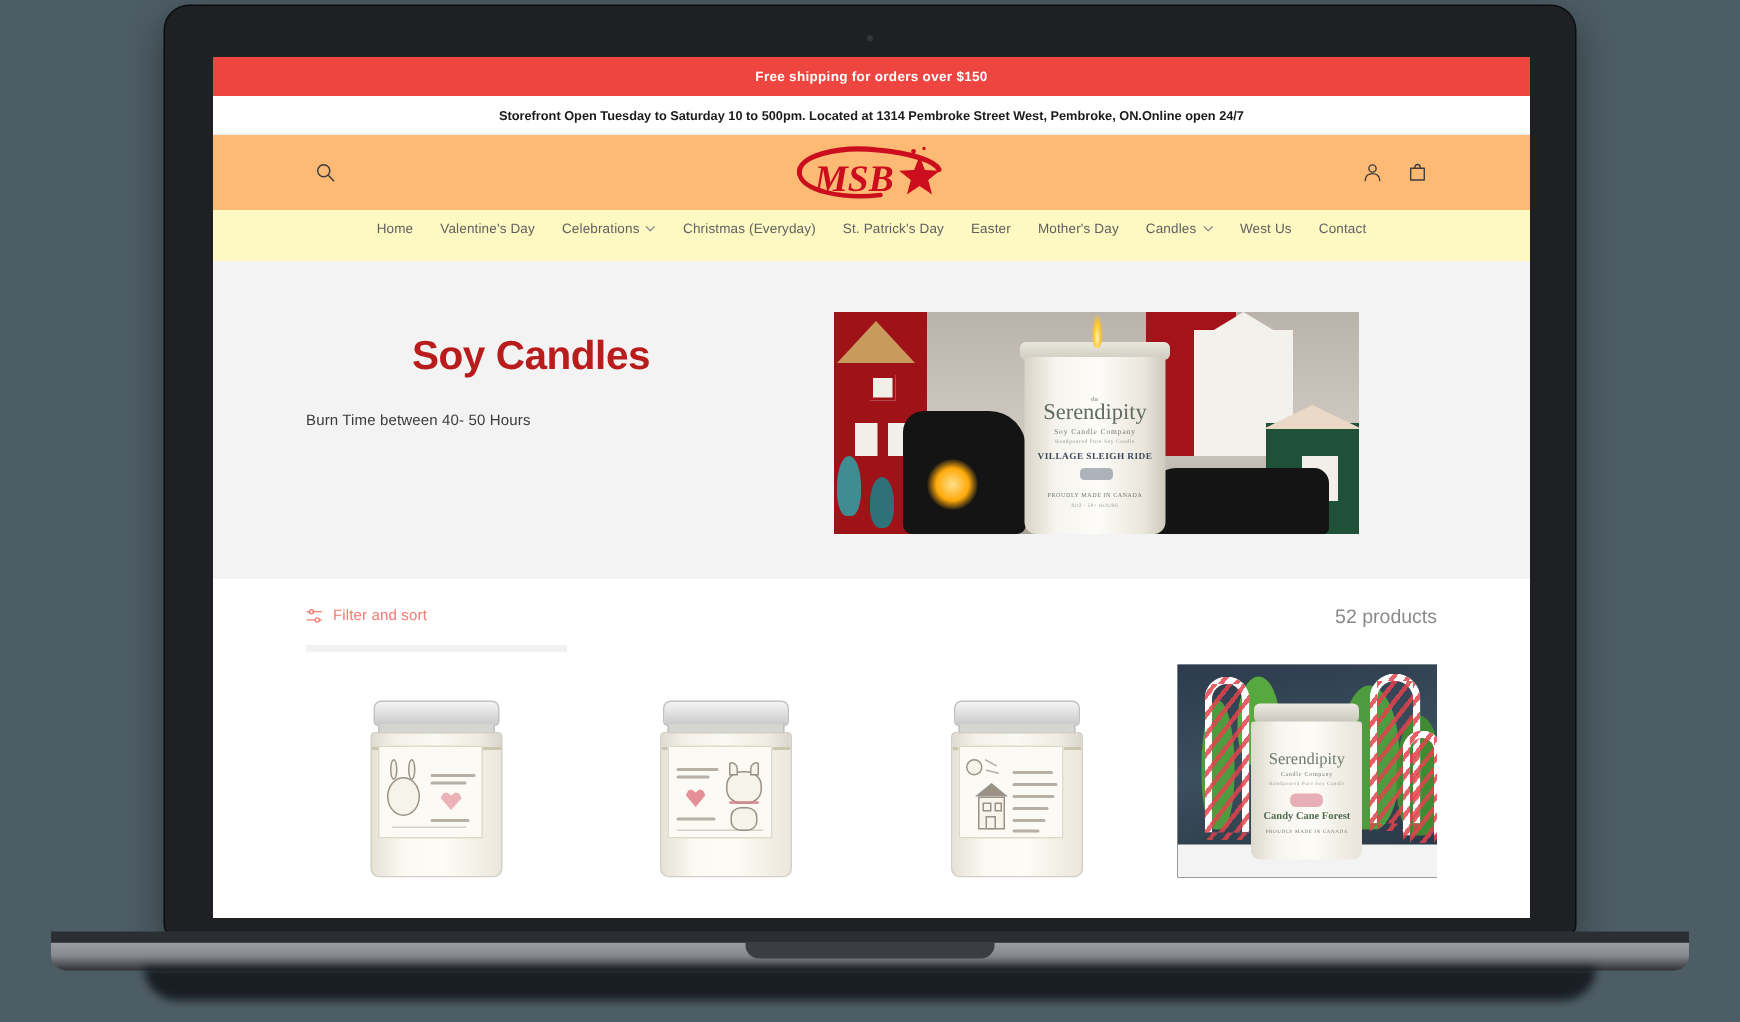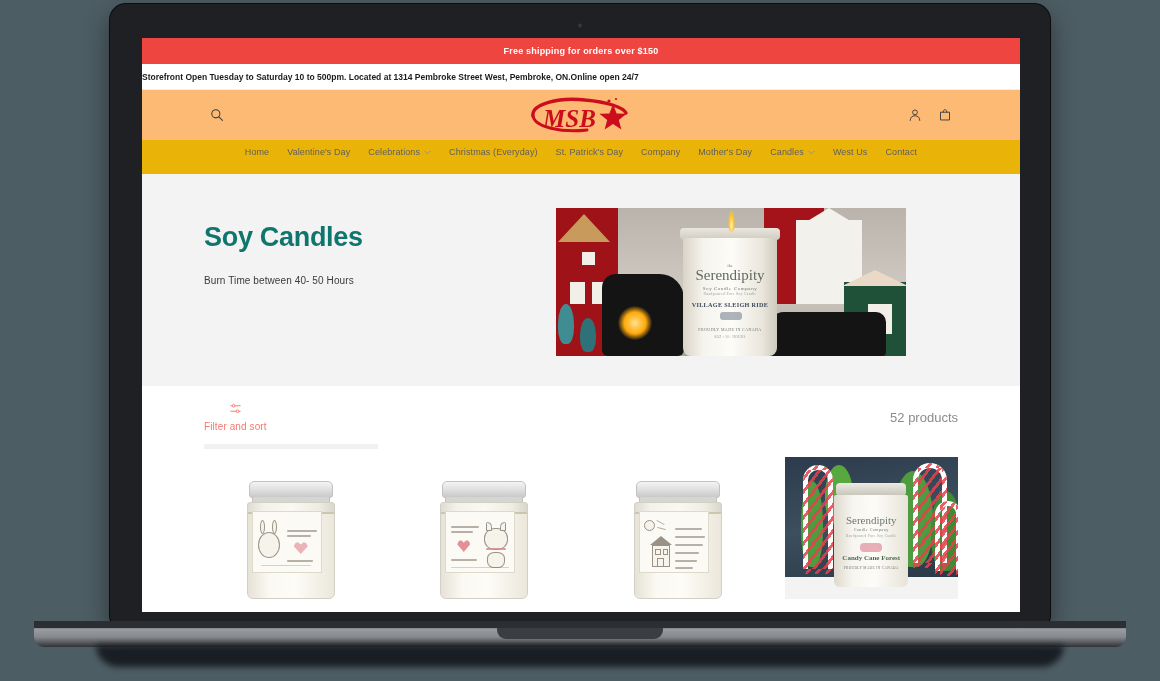--- a/index.html
+++ b/index.html
@@ -88,21 +88,21 @@
     font-weight: bold;
     letter-spacing: .2px;
   }
 
   #info-bar {
     height: 26px;
     background: #ffffff;
     color: #1c1b1b;
     display: flex;
     align-items: center;
-    justify-content: flex-start;
+    justify-content: center;
     font-size: 8.5px;
     font-weight: bold;
     border-bottom: 1px solid #eeeeee;
   }
 
   #site-header {
     height: 50px;
     background: #fdba74;
     display: flex;
     align-items: center;
@@ -125,21 +125,21 @@
   }
 
   #header-actions {
     margin-left: auto;
     display: flex;
     align-items: center;
     gap: 4px;
   }
 
   #primary-nav {
-    background: #eab308;
+    background: #fef9c3;
     padding: 2px 0 12px;
   }
   .nav-row {
     display: flex;
     justify-content: center;
     align-items: center;
     flex-wrap: wrap;
     gap: 0;
   }
   .nav-item {
@@ -159,23 +159,24 @@
     background: #f3f3f3;
     padding: 34px 62px 30px;
     display: flex;
     align-items: flex-start;
     gap: 52px;
   }
   #hero-text { padding-top: 14px; flex: 0 0 300px; }
   #collection-title {
     font-size: 27px;
     font-weight: bold;
-    color: #0f766e;
+    color: #b91c1c;
     letter-spacing: -.3px;
     margin-bottom: 22px;
+    text-align: center;
   }
   .hero-desc-line {
     font-size: 10px;
     color: #3b3b3b;
     margin-bottom: 15px;
     letter-spacing: .1px;
   }
 
   #hero-image {
     width: 350px; height: 148px;
@@ -190,21 +191,20 @@
     background: #ffffff;
     padding: 17px 62px 0;
     display: flex;
     align-items: center;
   }
   #filter-and-sort {
     display: flex; align-items: center; gap: 7px;
     color: #f4796f;
     font-size: 10px;
     letter-spacing: .1px;
-    flex-direction: column;
   }
   #product-count {
     margin-left: auto;
     font-size: 13px;
     color: #8b8b8b;
   }
 
   #active-filter-rail {
     margin: 12px 62px 0;
     width: 174px; height: 5px;
@@ -401,21 +401,21 @@
               <path d="M1 1 L4 4 L7 1" stroke-linecap="round" stroke-linejoin="round"></path>
             </svg>
           </a>
           <a class="nav-item">
             <span>Christmas (Everyday)</span>
           </a>
           <a class="nav-item">
             <span>St. Patrick's Day</span>
           </a>
           <a class="nav-item">
-            <span>Company</span>
+            <span>Easter</span>
           </a>
           <a class="nav-item">
             <span>Mother's Day</span>
           </a>
           <a class="nav-item">
             <span>Candles</span>
             <svg class="nav-caret" width="7" height="5" viewBox="0 0 8 5" fill="none" stroke="#8d8d8d" stroke-width="1">
               <path d="M1 1 L4 4 L7 1" stroke-linecap="round" stroke-linejoin="round"></path>
             </svg>
           </a>

